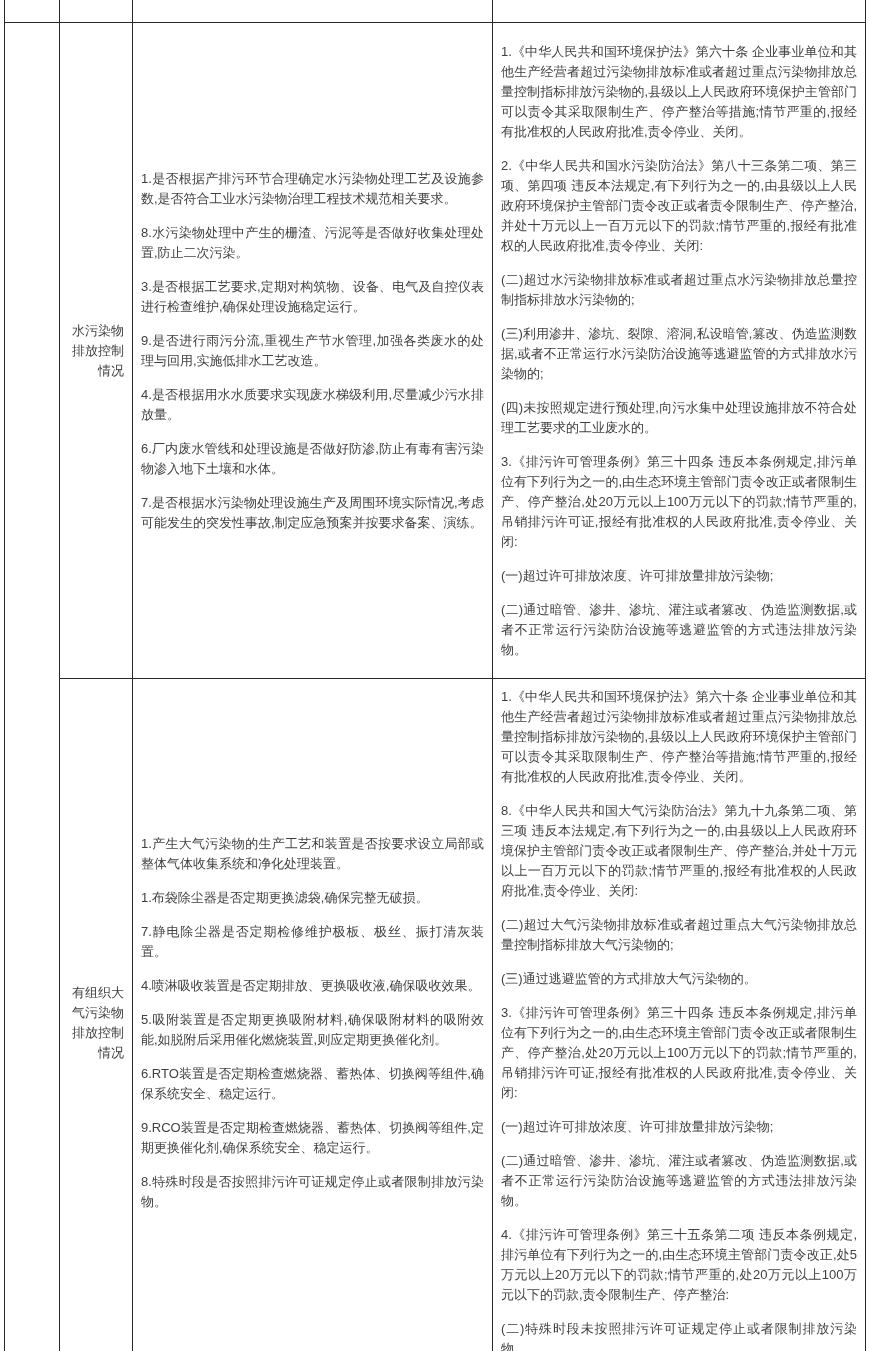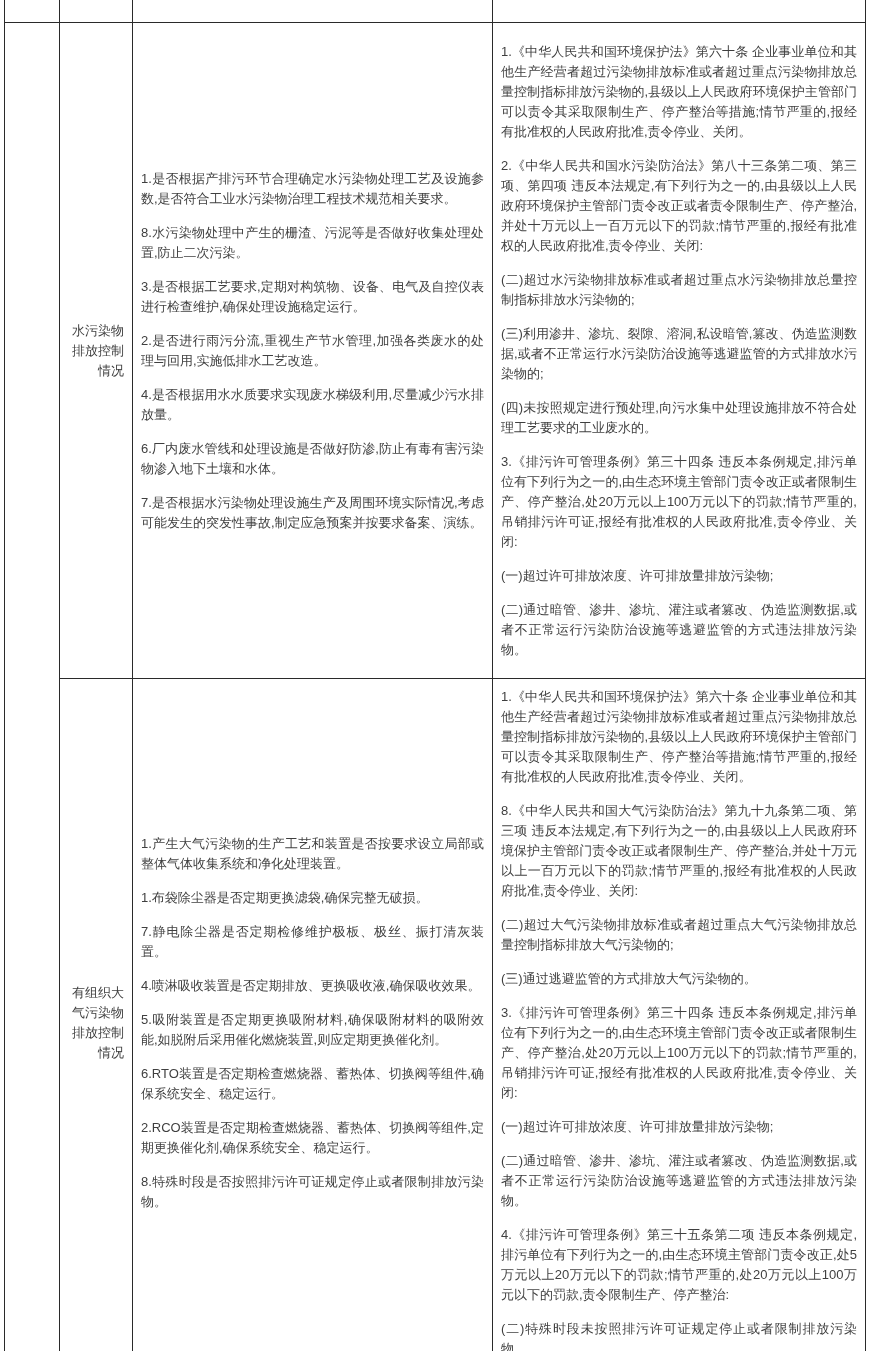--- a/index.html
+++ b/index.html
@@ -60,21 +60,21 @@
       </tr>
     </tbody>
     <tbody id="rows">
     <tr class="content-row-1">
       <td rowspan="3"></td>
           <td class="category-cell">水污染物排放控制情况</td>
       <td class="checklist-cell">
             <p>1.是否根据产排污环节合理确定水污染物处理工艺及设施参数,是否符合工业水污染物治理工程技术规范相关要求。</p>
             <p>8.水污染物处理中产生的栅渣、污泥等是否做好收集处理处置,防止二次污染。</p>
             <p>3.是否根据工艺要求,定期对构筑物、设备、电气及自控仪表进行检查维护,确保处理设施稳定运行。</p>
-            <p>2.是否进行雨污分流,重视生产节水管理,加强各类废水的处理与回用,实施低排水工艺改造。</p>
+            <p>9.是否进行雨污分流,重视生产节水管理,加强各类废水的处理与回用,实施低排水工艺改造。</p>
             <p>4.是否根据用水水质要求实现废水梯级利用,尽量减少污水排放量。</p>
             <p>6.厂内废水管线和处理设施是否做好防渗,防止有毒有害污染物渗入地下土壤和水体。</p>
             <p>7.是否根据水污染物处理设施生产及周围环境实际情况,考虑可能发生的突发性事故,制定应急预案并按要求备案、演练。</p>
           </td>
       <td class="legal-cell">
             <p>1.《中华人民共和国环境保护法》第六十条 企业事业单位和其他生产经营者超过污染物排放标准或者超过重点污染物排放总量控制指标排放污染物的,县级以上人民政府环境保护主管部门可以责令其采取限制生产、停产整治等措施;情节严重的,报经有批准权的人民政府批准,责令停业、关闭。</p>
             <p>2.《中华人民共和国水污染防治法》第八十三条第二项、第三项、第四项 违反本法规定,有下列行为之一的,由县级以上人民政府环境保护主管部门责令改正或者责令限制生产、停产整治,并处十万元以上一百万元以下的罚款;情节严重的,报经有批准权的人民政府批准,责令停业、关闭:</p>
             <p>(二)超过水污染物排放标准或者超过重点水污染物排放总量控制指标排放水污染物的;</p>
             <p>(三)利用渗井、渗坑、裂隙、溶洞,私设暗管,篡改、伪造监测数据,或者不正常运行水污染防治设施等逃避监管的方式排放水污染物的;</p>
             <p>(四)未按照规定进行预处理,向污水集中处理设施排放不符合处理工艺要求的工业废水的。</p>
@@ -86,21 +86,21 @@
 
     <tr class="content-row-2">
       <td class="category-cell">有组织大气污染物排放控制情况</td>
       <td class="checklist-cell">
             <p>1.产生大气污染物的生产工艺和装置是否按要求设立局部或整体气体收集系统和净化处理装置。</p>
             <p>1.布袋除尘器是否定期更换滤袋,确保完整无破损。</p>
             <p>7.静电除尘器是否定期检修维护极板、极丝、振打清灰装置。</p>
             <p>4.喷淋吸收装置是否定期排放、更换吸收液,确保吸收效果。</p>
             <p>5.吸附装置是否定期更换吸附材料,确保吸附材料的吸附效能,如脱附后采用催化燃烧装置,则应定期更换催化剂。</p>
             <p>6.RTO装置是否定期检查燃烧器、蓄热体、切换阀等组件,确保系统安全、稳定运行。</p>
-            <p>2.RCO装置是否定期检查燃烧器、蓄热体、切换阀等组件,定期更换催化剂,确保系统安全、稳定运行。</p>
+            <p>9.RCO装置是否定期检查燃烧器、蓄热体、切换阀等组件,定期更换催化剂,确保系统安全、稳定运行。</p>
             <p>8.特殊时段是否按照排污许可证规定停止或者限制排放污染物。</p>
           </td>
       <td class="legal-cell">
             <p>1.《中华人民共和国环境保护法》第六十条 企业事业单位和其他生产经营者超过污染物排放标准或者超过重点污染物排放总量控制指标排放污染物的,县级以上人民政府环境保护主管部门可以责令其采取限制生产、停产整治等措施;情节严重的,报经有批准权的人民政府批准,责令停业、关闭。</p>
             <p>8.《中华人民共和国大气污染防治法》第九十九条第二项、第三项 违反本法规定,有下列行为之一的,由县级以上人民政府环境保护主管部门责令改正或者限制生产、停产整治,并处十万元以上一百万元以下的罚款;情节严重的,报经有批准权的人民政府批准,责令停业、关闭:</p>
             <p>(二)超过大气污染物排放标准或者超过重点大气污染物排放总量控制指标排放大气污染物的;</p>
             <p>(三)通过逃避监管的方式排放大气污染物的。</p>
             <p>3.《排污许可管理条例》第三十四条 违反本条例规定,排污单位有下列行为之一的,由生态环境主管部门责令改正或者限制生产、停产整治,处20万元以上100万元以下的罚款;情节严重的,吊销排污许可证,报经有批准权的人民政府批准,责令停业、关闭:</p>
             <p>(一)超过许可排放浓度、许可排放量排放污染物;</p>
             <p>(二)通过暗管、渗井、渗坑、灌注或者篡改、伪造监测数据,或者不正常运行污染防治设施等逃避监管的方式违法排放污染物。</p>

